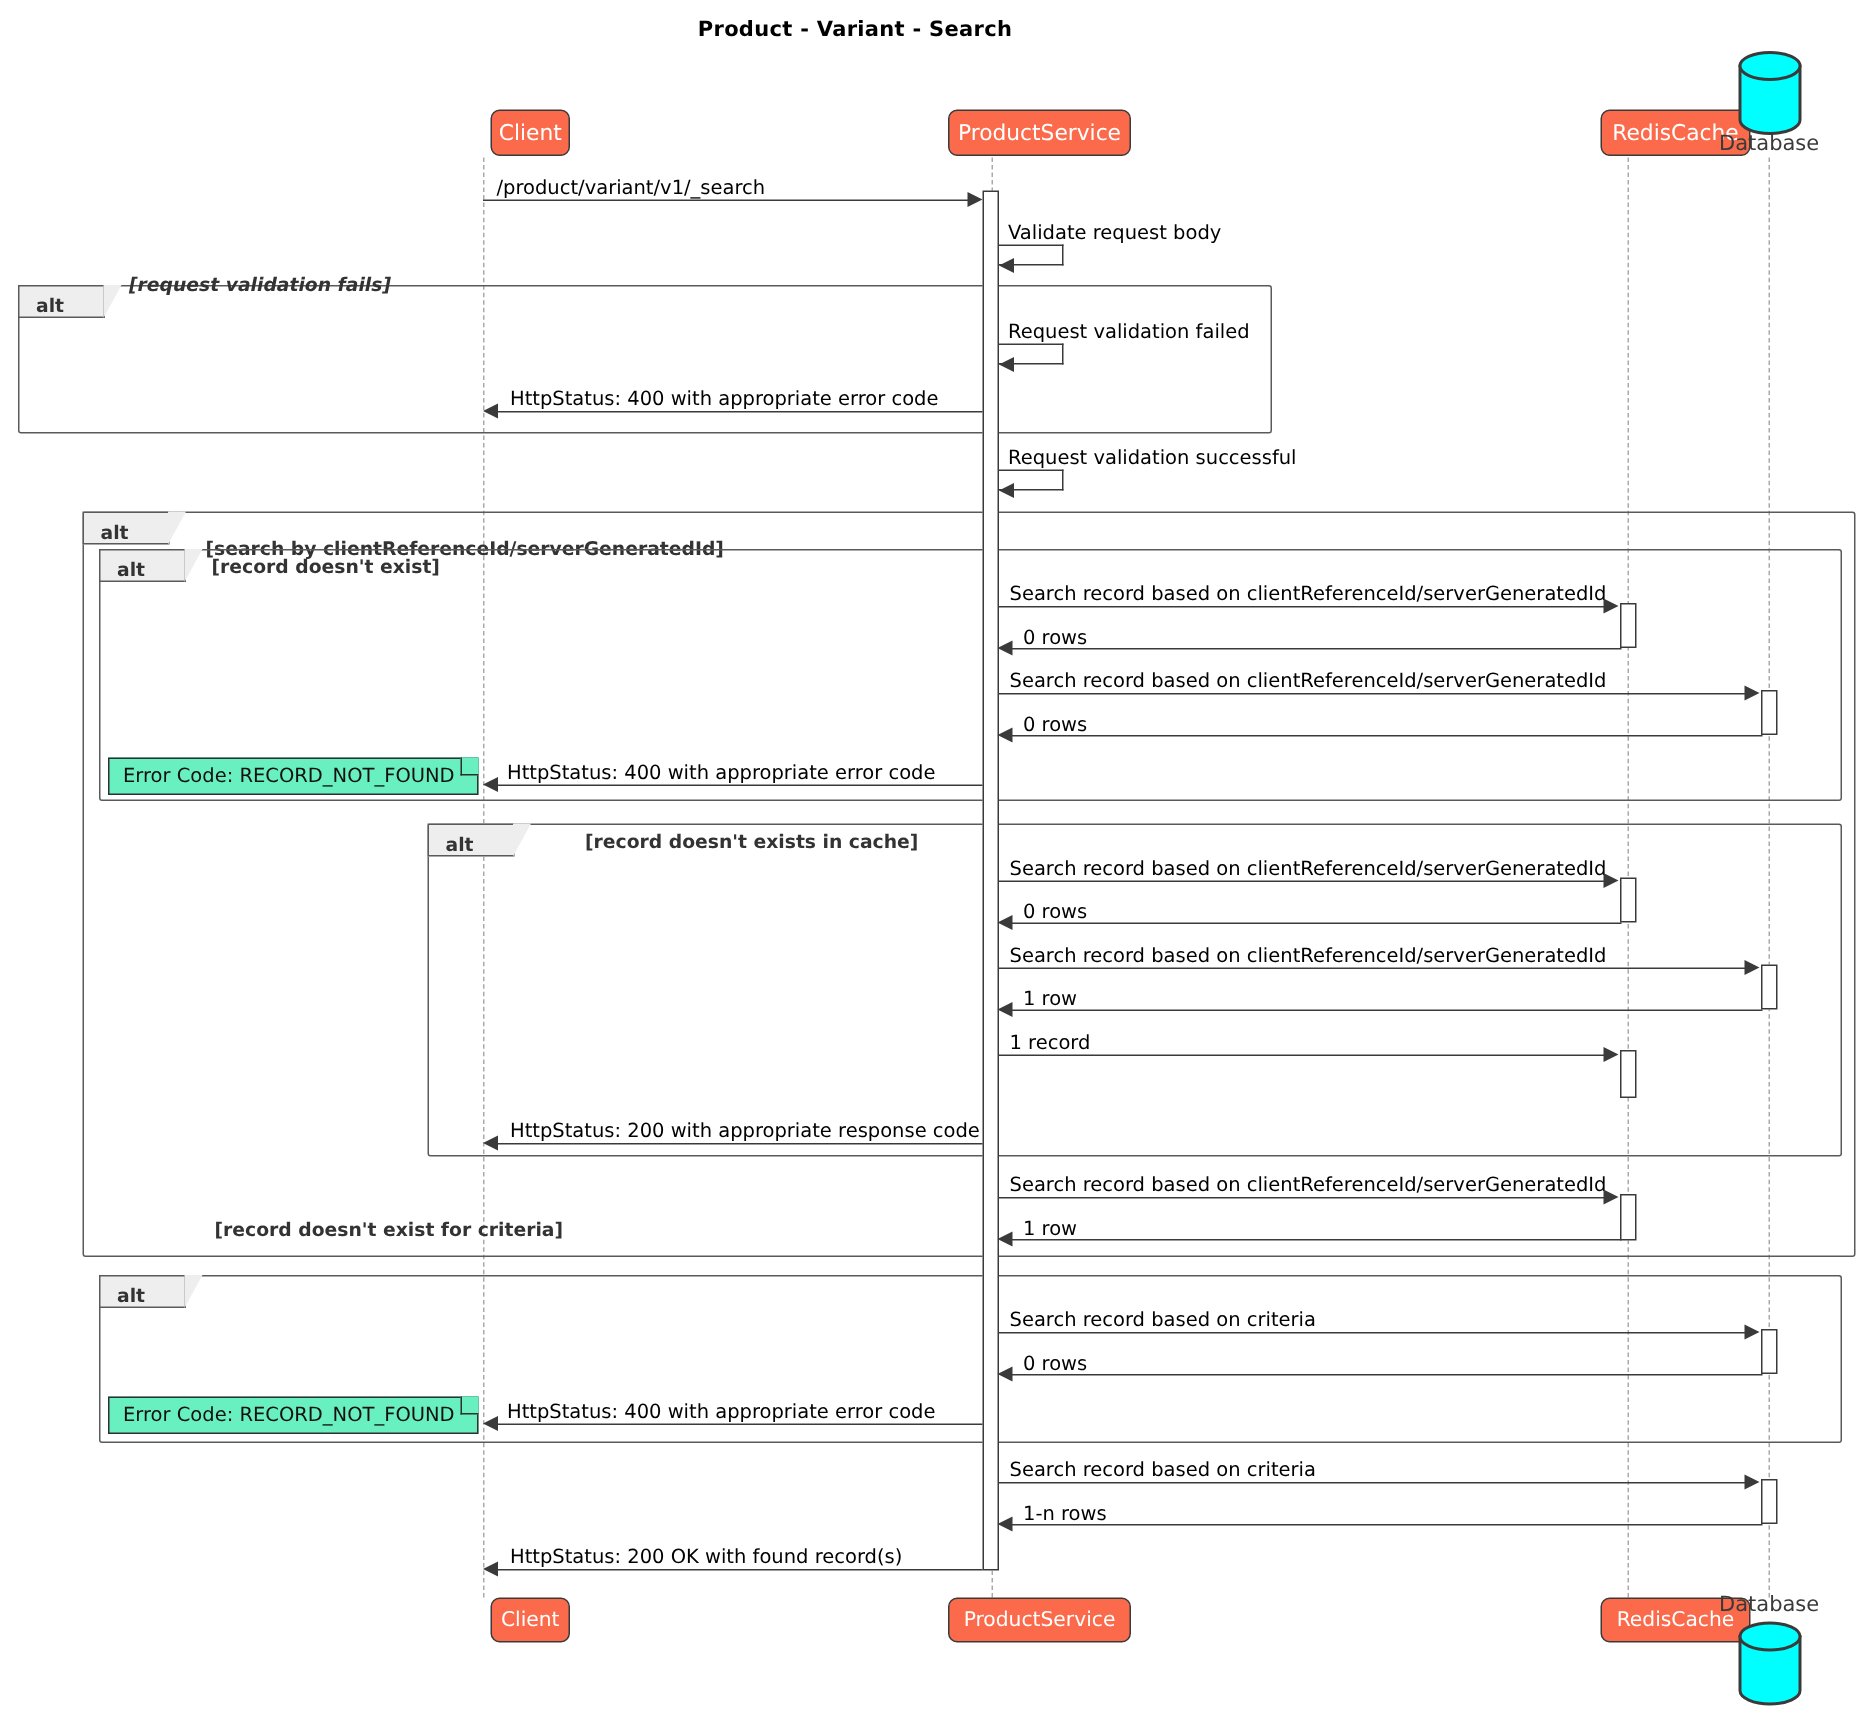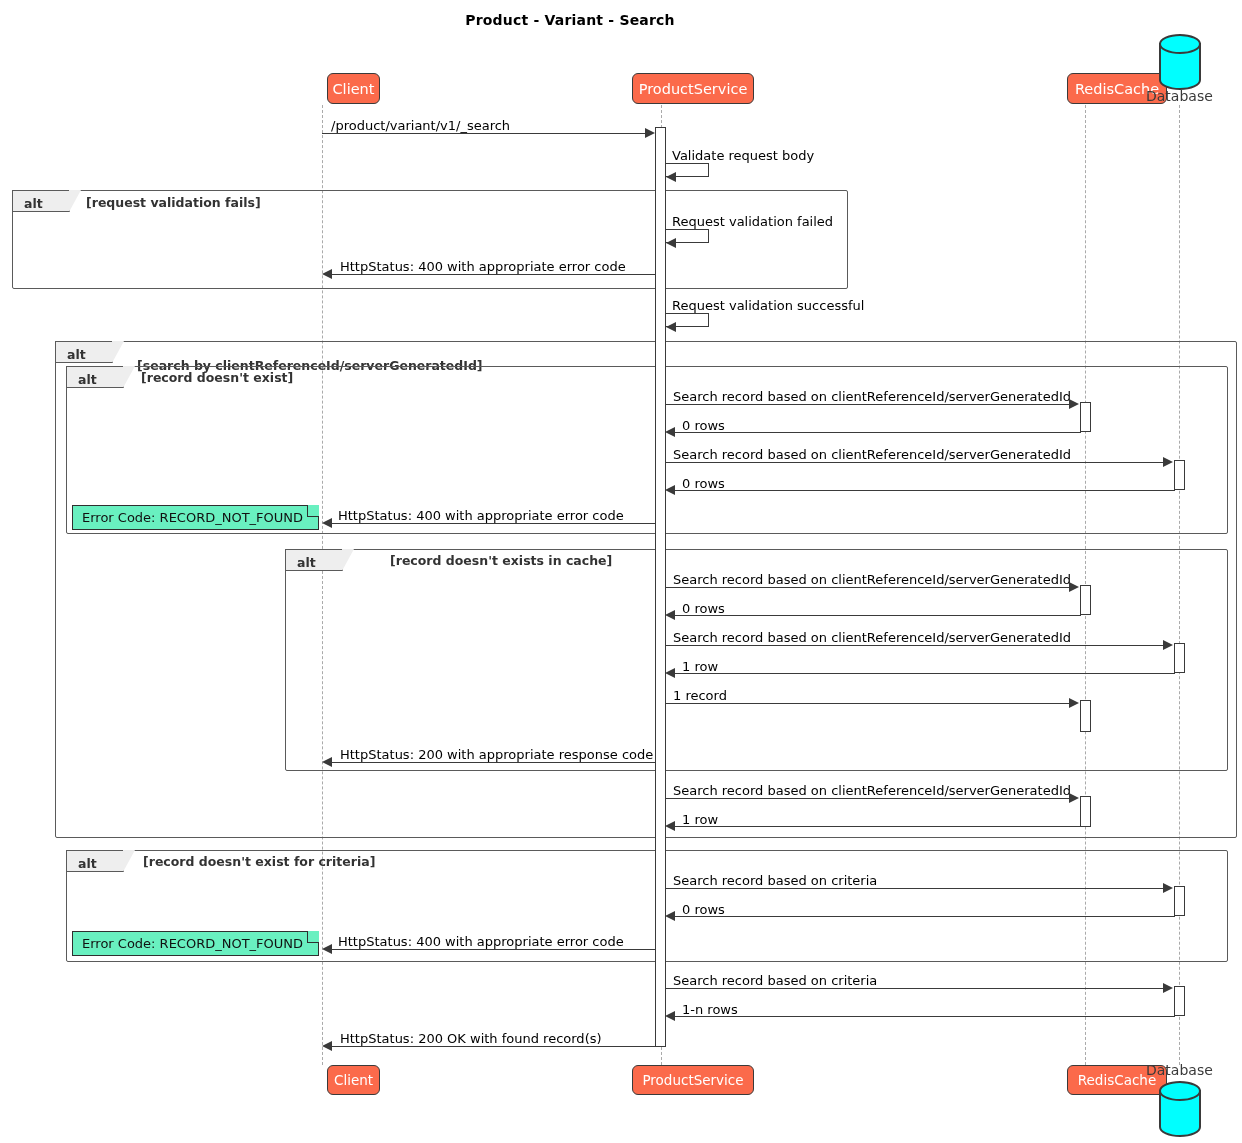--- a/index.html
+++ b/index.html
@@ -62,21 +62,21 @@
   <div class="life" style="left:661px;top:105px;height:960px;"></div>
   <div class="life" style="left:1085px;top:105px;height:960px;"></div>
   <div class="life" style="left:1179px;top:105px;height:960px;"></div>
 
   <div class="frame" style="left:12px;top:190px;width:836px;height:99px;">
     <div class="tab" style="width:58px;">
       <span>alt</span>
       <span class="slant"></span>
     </div>
   </div>
-  <div class="cond" style="left:86px;top:195px;">[request validation fails]</div>
+  <div class="cond" style="left:86px;top:182px;font-style:italic;">[request validation fails]</div>
 
   <div class="frame" style="left:55px;top:341px;width:1182px;height:497px;">
     <div class="tab" style="width:58px;">
       <span>alt</span>
       <span class="slant"></span>
     </div>
   </div>
   <div class="cond" style="left:137px;top:358px;">[search by clientReferenceId/serverGeneratedId]</div>
 
   <div class="frame" style="left:66px;top:366px;width:1162px;height:168px;">
@@ -94,21 +94,21 @@
     </div>
   </div>
   <div class="cond" style="left:390px;top:553px;">[record doesn't exists in cache]</div>
 
   <div class="frame" style="left:66px;top:850px;width:1162px;height:112px;">
     <div class="tab" style="width:58px;">
       <span>alt</span>
       <span class="slant"></span>
     </div>
   </div>
-  <div class="cond" style="left:143px;top:854px;">[record doesn't exist for criteria]</div>
+  <div class="cond" style="left:143px;top:812px;">[record doesn't exist for criteria]</div>
 
   <div class="act" style="left:655px;top:127px;width:11px;height:920px;"></div>
 
   <div class="act" style="left:1080px;top:402px;width:11px;height:30px;"></div>
   <div class="act" style="left:1174px;top:460px;width:11px;height:30px;"></div>
 
   <div class="act" style="left:1080px;top:585px;width:11px;height:30px;"></div>
   <div class="act" style="left:1174px;top:643px;width:11px;height:30px;"></div>
   <div class="act" style="left:1080px;top:700px;width:11px;height:32px;"></div>
 

